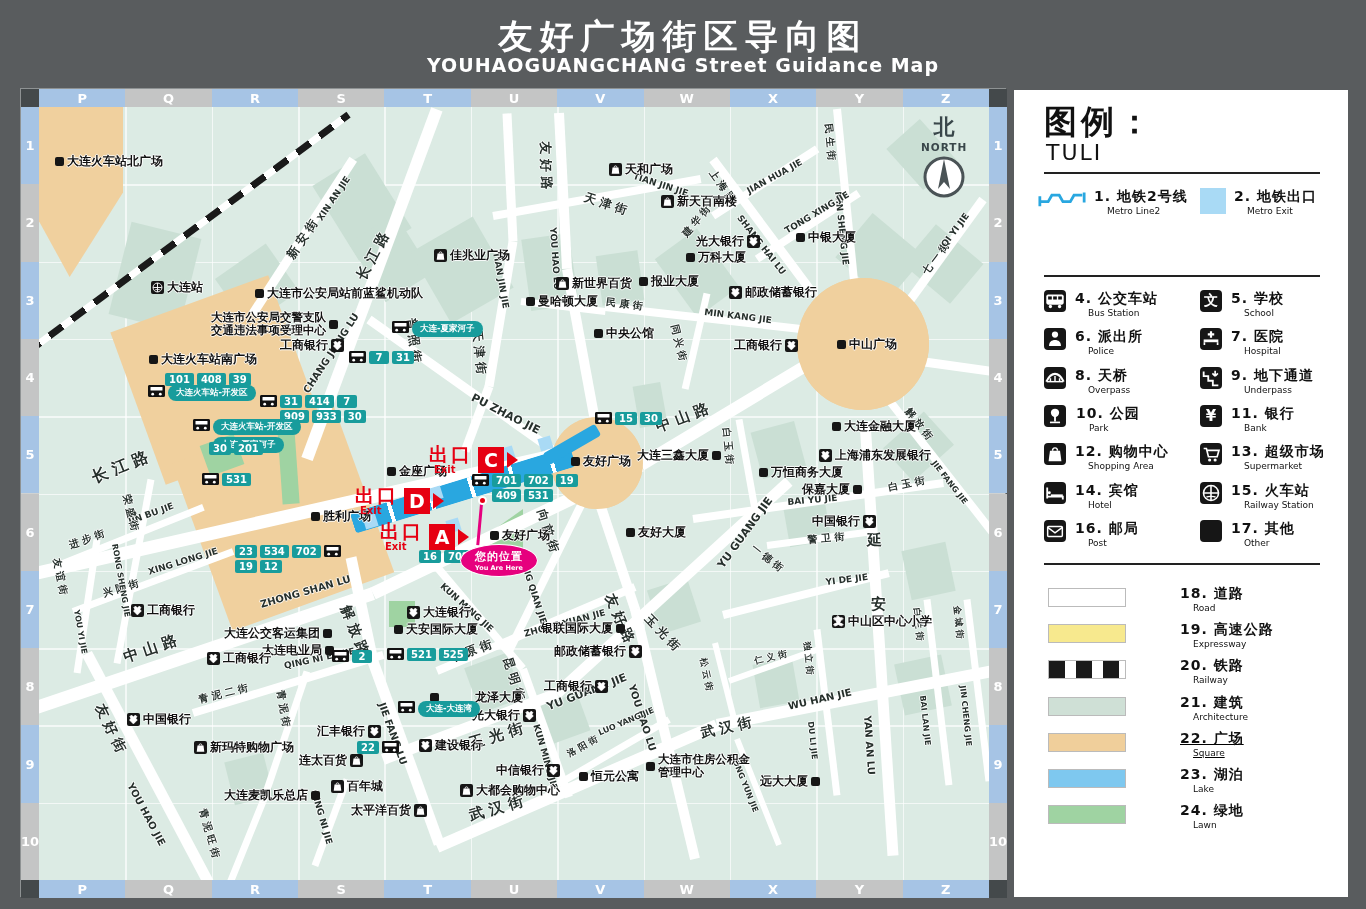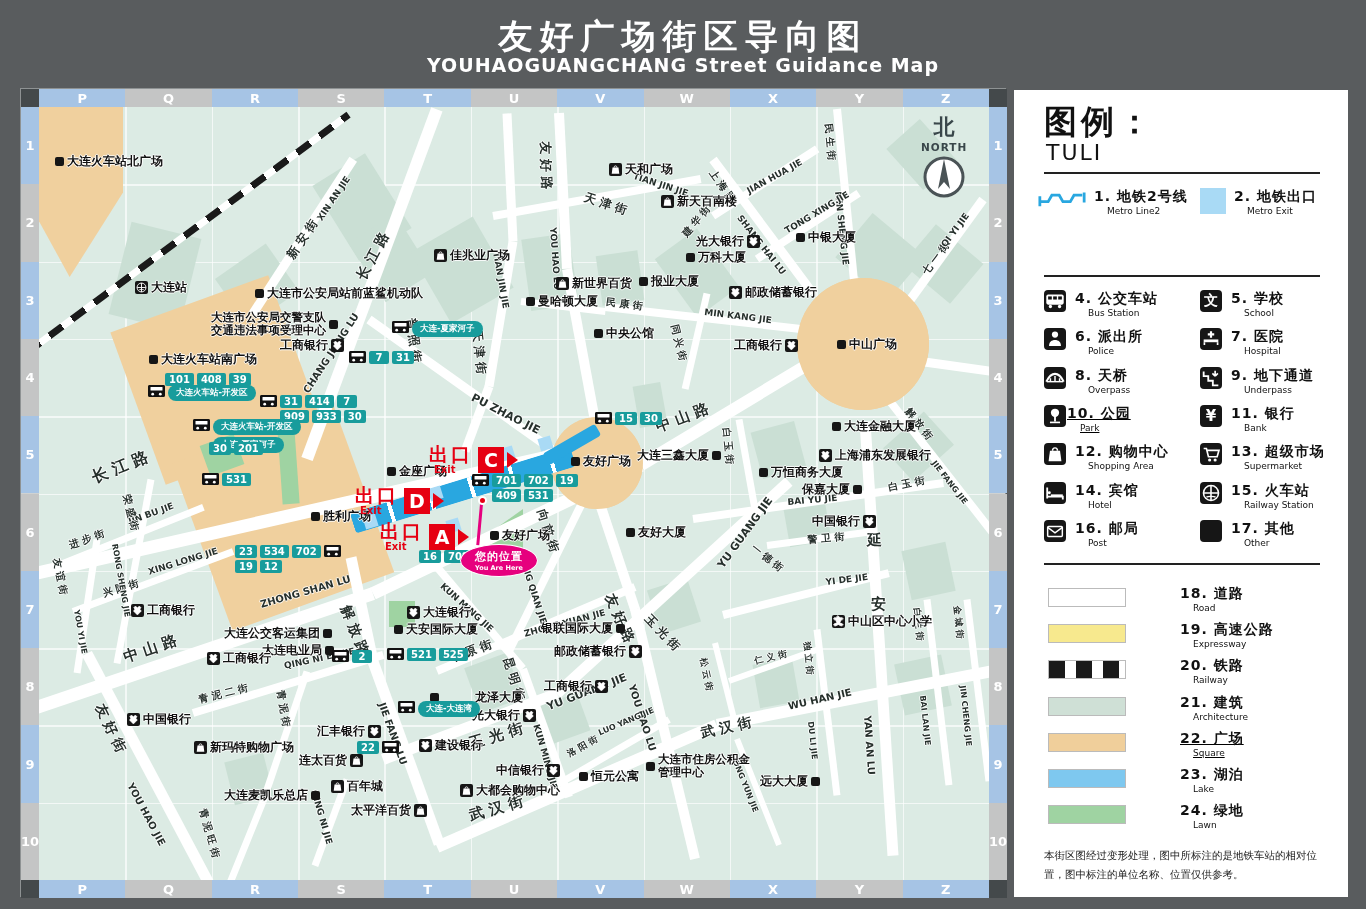--- a/index.html
+++ b/index.html
@@ -250,21 +250,21 @@
           <div class="slabel" style="position: absolute; left: 884px; top: 500px; font-size: 9px; transform: rotate(84deg); transform-origin: 0px 0px;">白 兰 街</div>
           <div class="slabel" style="position: absolute; left: 888px; top: 588px; font-size: 8px; transform: rotate(84deg); transform-origin: 0px 0px;">BAI LAN JIE</div>
           <div class="slabel" style="position: absolute; left: 924px; top: 498px; font-size: 9px; transform: rotate(84deg); transform-origin: 0px 0px;">金 城 街</div>
           <div class="slabel" style="position: absolute; left: 928px; top: 578px; font-size: 8px; transform: rotate(84deg); transform-origin: 0px 0px;">JIN CHENG JIE</div>
           <div class="slabel" style="position: absolute; left: 526px; top: 642px; font-size: 9px; transform: rotate(-29deg); transform-origin: 0px 0px;">洛 阳 街</div>
           <div class="slabel" style="position: absolute; left: 558px; top: 622px; font-size: 8px; transform: rotate(-23deg); transform-origin: 0px 0px;">LUO YANG JIE</div>
           <div class="poi" style="position: absolute; left: 16px; top: 46px;">
             <span class="icbox" style="width: 9px; height: 9px;"></span>
             <span>大连火车站北广场</span>
           </div>
-          <div class="poi" style="position: absolute; left: 96px; top: 172px;">
+          <div class="poi" style="position: absolute; left: 112px; top: 172px;">
             <span class="icbox" style="width: 13px; height: 13px;">
               <svg viewBox="0 0 24 24" width="100%" height="100%">
                 <circle cx="12" cy="12" r="8.2" fill="none" stroke="#fff" stroke-width="1.7"></circle>
                 <path d="M12 3.8v16.4M4 12h16" stroke="#fff" stroke-width="1.7"></path>
                 <path d="M7 16.5c1.5-1.2 8.5-1.2 10 0" stroke="#fff" stroke-width="1.4" fill="none"></path>
               </svg>
             </span>
             <span>大连站</span>
           </div>
           <div class="poi" style="position: absolute; left: 216px; top: 178px;">
@@ -956,21 +956,21 @@
             <svg viewBox="0 0 24 24" width="100%" height="100%">
               <path d="M4 5v5h5v5h5v5h6" fill="none" stroke="#fff" stroke-width="2"></path>
               <path d="M16.5 4v6M16.5 10l-3-3M16.5 10l3-3" fill="none" stroke="#fff" stroke-width="1.8"></path>
             </svg>
           </div>
           <div>
             <div class="leg-zh">9. 地下通道</div>
             <div class="leg-en">Underpass</div>
           </div>
         </div>
-        <div style="position: absolute; left: 30px; top: 314.9px; display: flex; gap: 1px; align-items: flex-start; text-decoration: underline;">
+        <div style="position: absolute; left: 30px; top: 314.9px; display: flex; gap: 10px; align-items: flex-start;">
           <div class="icbox" style="width: 22px; height: 22px; border-radius: 4px;">
             <svg viewBox="0 0 24 24" width="100%" height="100%">
               <circle cx="12" cy="8.5" r="4.5" fill="#fff"></circle>
               <rect x="11" y="12" width="2" height="6" fill="#fff"></rect>
               <path d="M6.5 19h11" stroke="#fff" stroke-width="1.8"></path>
             </svg>
           </div>
           <div>
             <div class="leg-zh">10. 公园</div>
             <div class="leg-en">Park</div>
@@ -1086,15 +1086,14 @@
         <div style="position: absolute; left: 166px; top: 676px;">
           <div class="leg-zh">23. 湖泊</div>
           <div class="leg-en">Lake</div>
         </div>
         <div class="swatch" style="position: absolute; left: 34px; top: 715.2px; background: rgb(159, 211, 162);"></div>
         <div style="position: absolute; left: 166px; top: 712.2px;">
           <div class="leg-zh">24. 绿地</div>
           <div class="leg-en">Lawn</div>
         </div>
       </div>
-    <div class="abs" style="left:30px;top:756px;width:286px;font-size:10.5px;color:#222;line-height:1.8;">本街区图经过变形处理，图中所标注的是地铁车站的相对位置，图中标注的单位名称、位置仅供参考。</div>
   </div>
 </div>
 
 </body></html>

